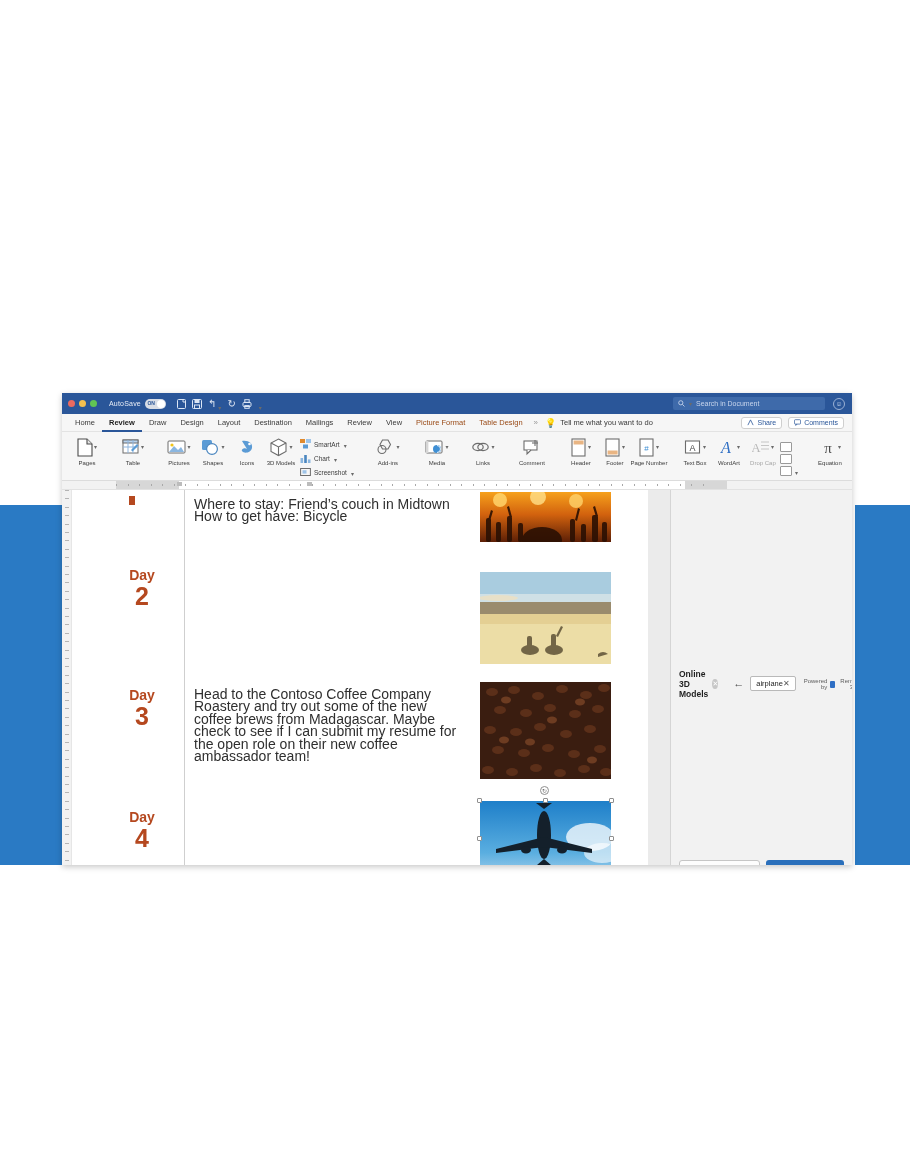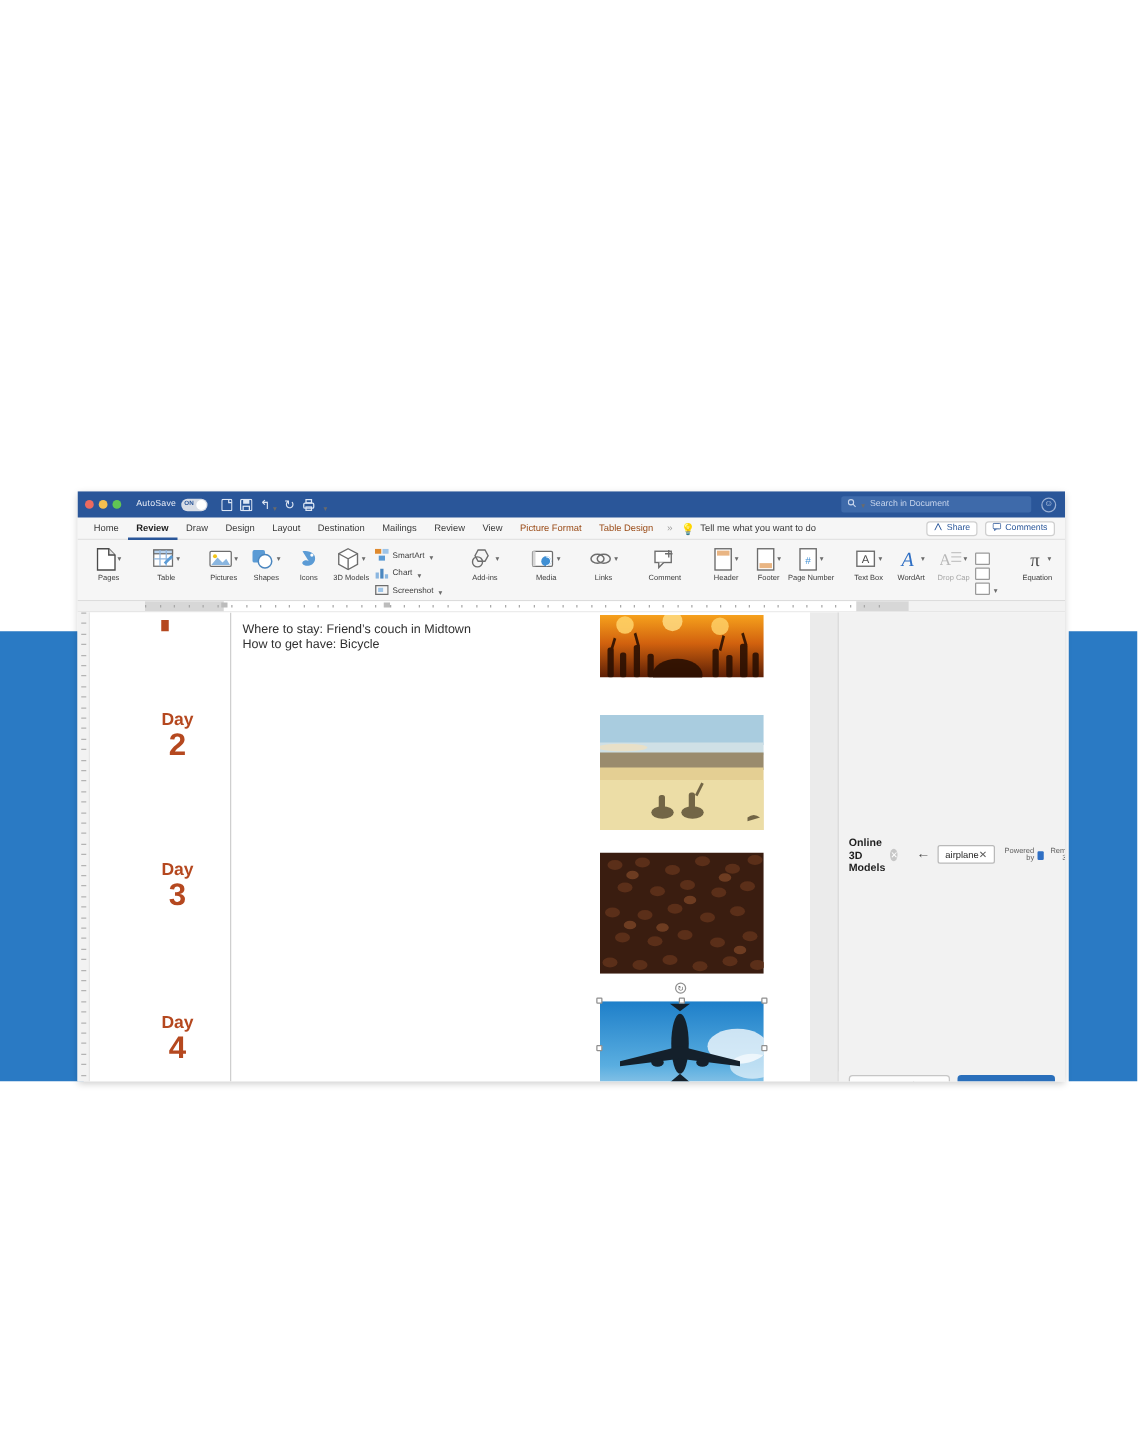--- a/index.html
+++ b/index.html
@@ -149,21 +149,21 @@
     flex: 1; position: relative; background: #ffffff; overflow: hidden;
   }
   .daycol { position:absolute; left: 34px; width: 72px; text-align:center; color:#b5481f; }
   .daycol .dword { font-size: 14px; font-weight: 700; line-height: 15px; font-family:"Liberation Sans", sans-serif;}
   .daycol .dnum { font-size: 25px; font-weight: 700; line-height: 26px; }
   .vrule { position:absolute; left:112px; top:0; bottom:0; width:1px; background:#cfcfcf; }
   .red-sq { position:absolute; left:57px; top:6px; width:6px; height:9px; background:#b5481f; }
 
   .txt {
     position: absolute; left: 122px; width: 268px;
-    font-size: 10px; line-height: 12.4px; color: #2f2f2f;
+    font-size: 14px; line-height: 12.4px; color: #2f2f2f;
   }
   .photo { position: absolute; left: 408px; }
 
   .selwrap { position:absolute; }
   .handle {
     position:absolute; width:5px; height:5px; background:#fff;
     border:1px solid #8f8f8f; border-radius:1px;
   }
   .rot {
     position:absolute; width:9px; height:9px; border-radius:50%;
@@ -790,20 +790,23 @@
               <path d="M76 64 l5 -10 l2 1 l-5 10z"></path>
               <path d="M118 82 q5 -4 10 0 l-10 3z"></path>
             </g>
           </svg>
         </div>
 
         <div class="daycol" style="top:198px;">
           <div class="dword">Day</div>
           <div class="dnum">3</div>
         </div>
+        <div class="txt" style="top:198px;">
+          <div>Head to the Contoso Coffee Company Roastery and try out some of the new coffee brews from Madagascar. Maybe check to see if I can submit my resume for the open role on their new coffee ambassador team!</div>
+        </div>
         <div class="photo" style="top:192px;">
           <svg width="131" height="97" viewBox="0 0 131 97">
             <rect width="131" height="97" fill="#3a1d10"></rect>
             <g id="beans"></g>
             <g fill="#5b2f19">
               <ellipse cx="12" cy="10" rx="6" ry="4"></ellipse>
                 <ellipse cx="34" cy="8" rx="6" ry="4"></ellipse>
                 <ellipse cx="58" cy="14" rx="6" ry="4"></ellipse>
               <ellipse cx="82" cy="7" rx="6" ry="4"></ellipse>
                 <ellipse cx="106" cy="13" rx="6" ry="4"></ellipse>

